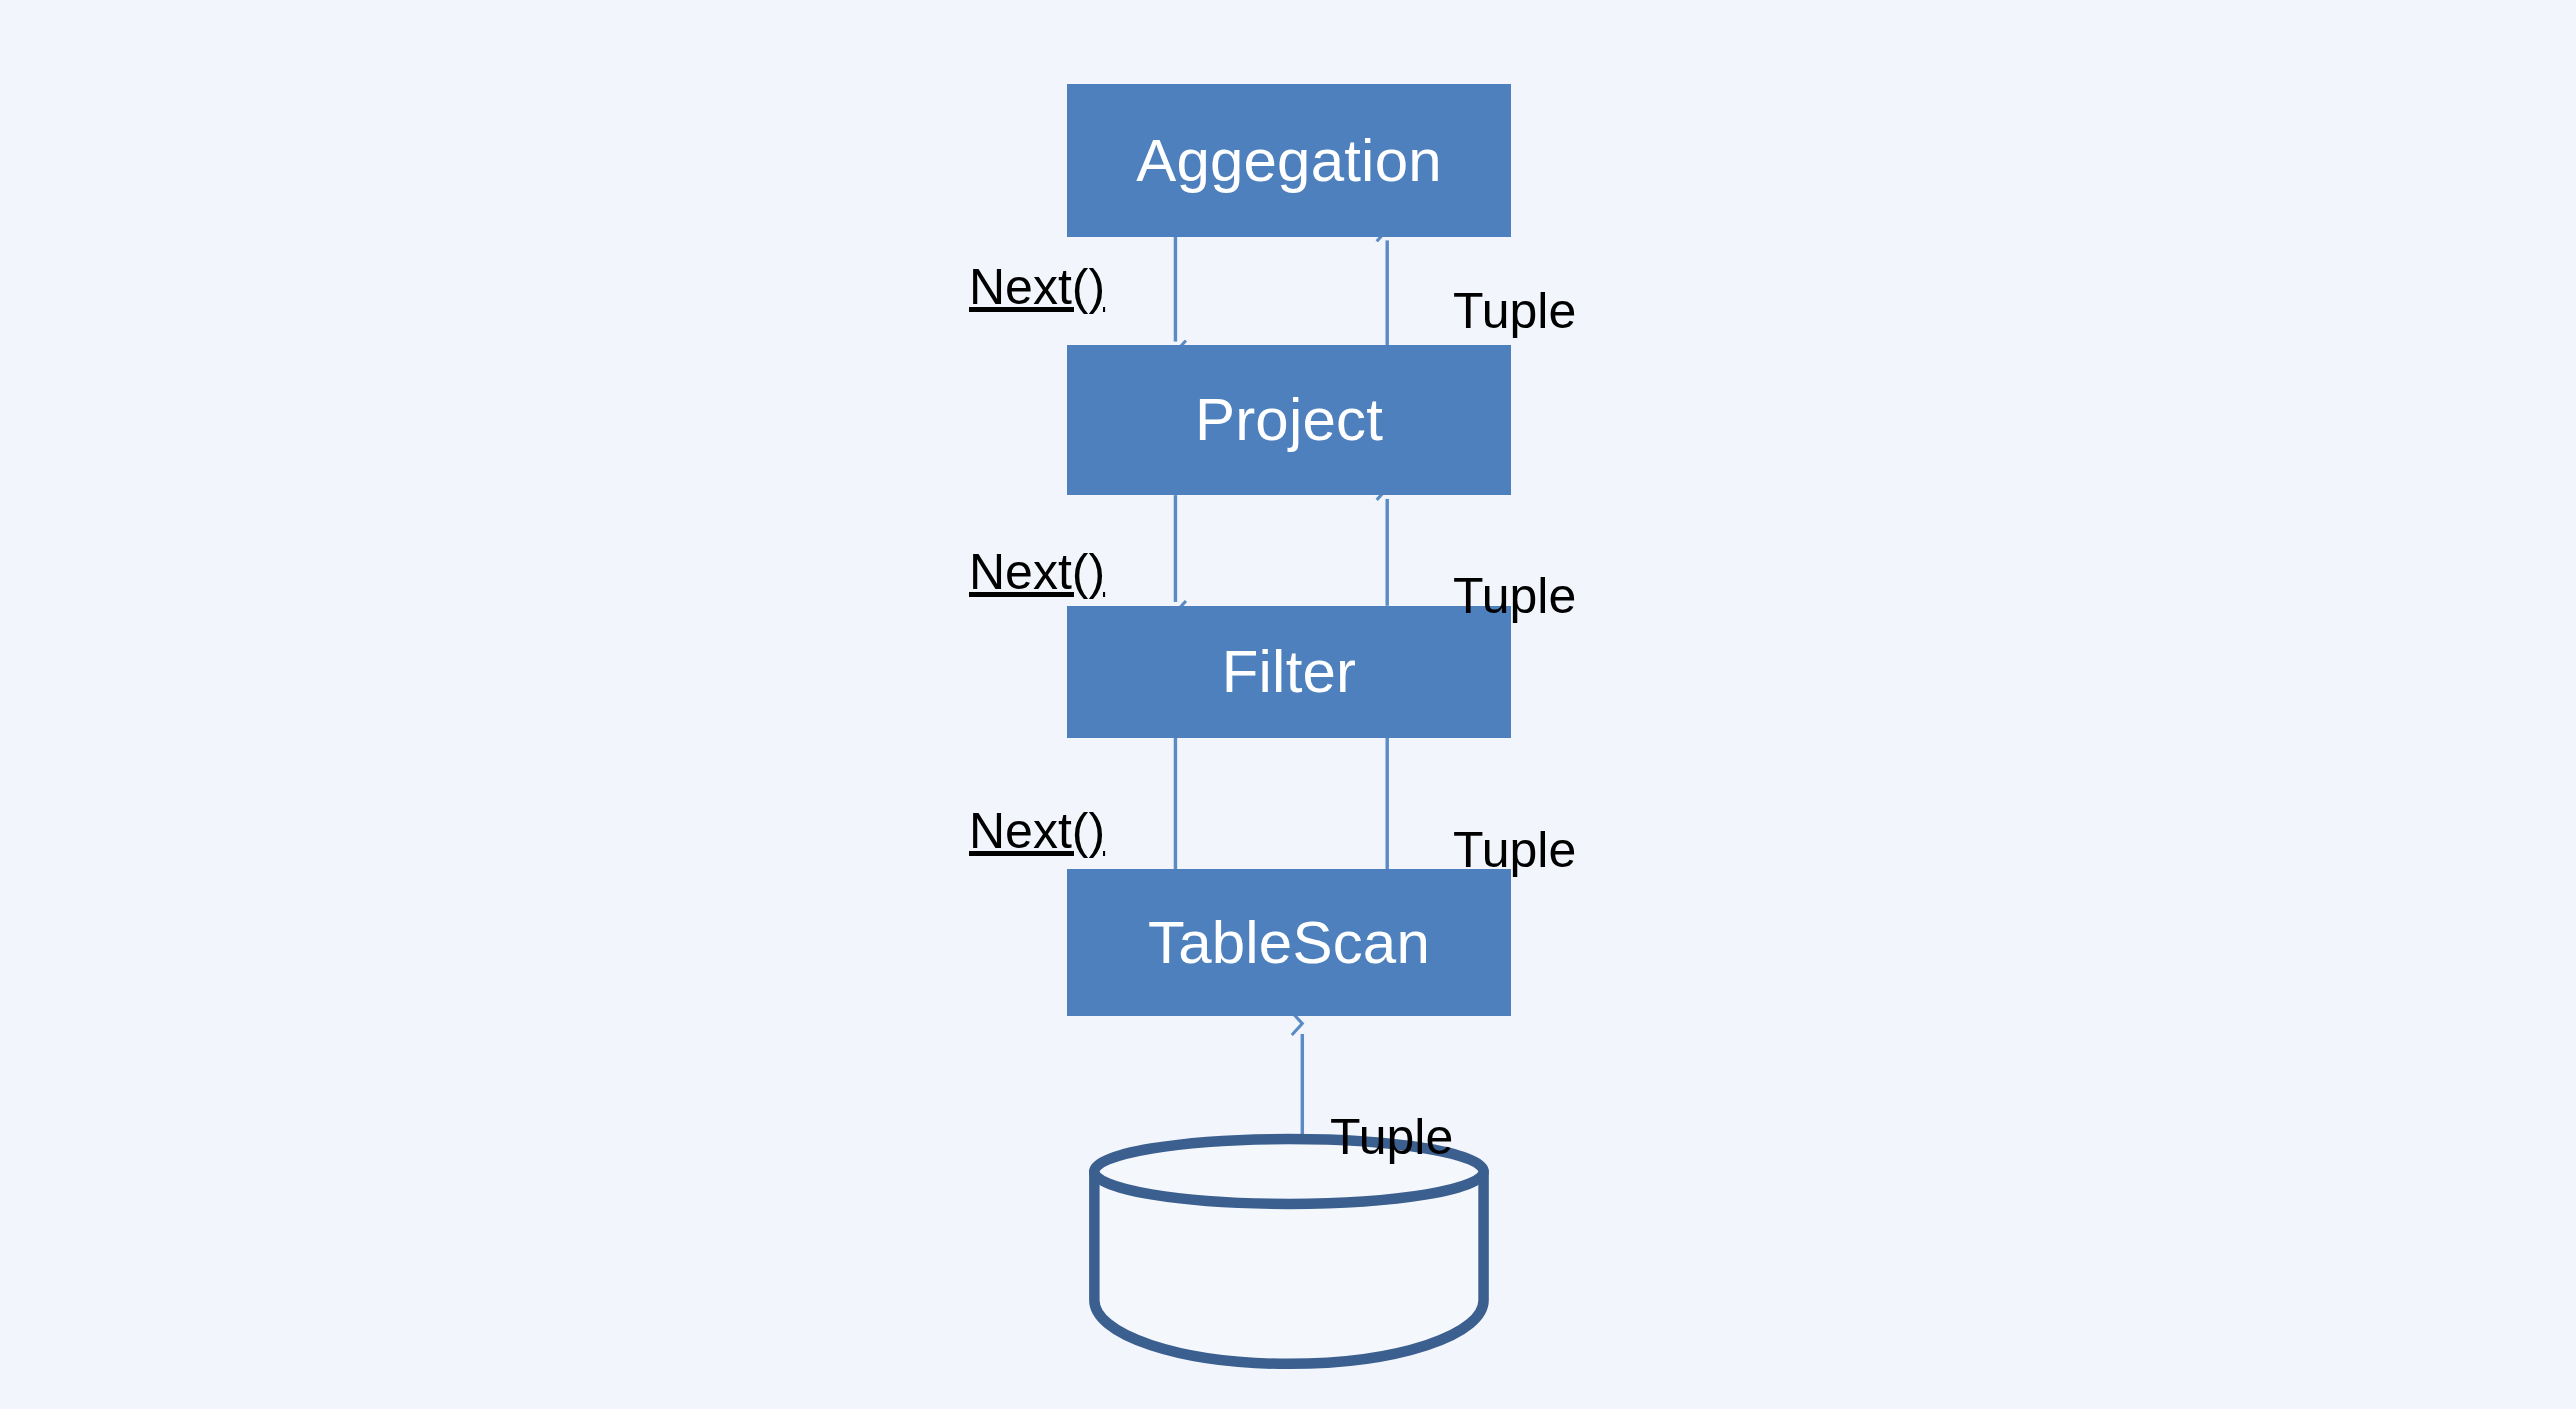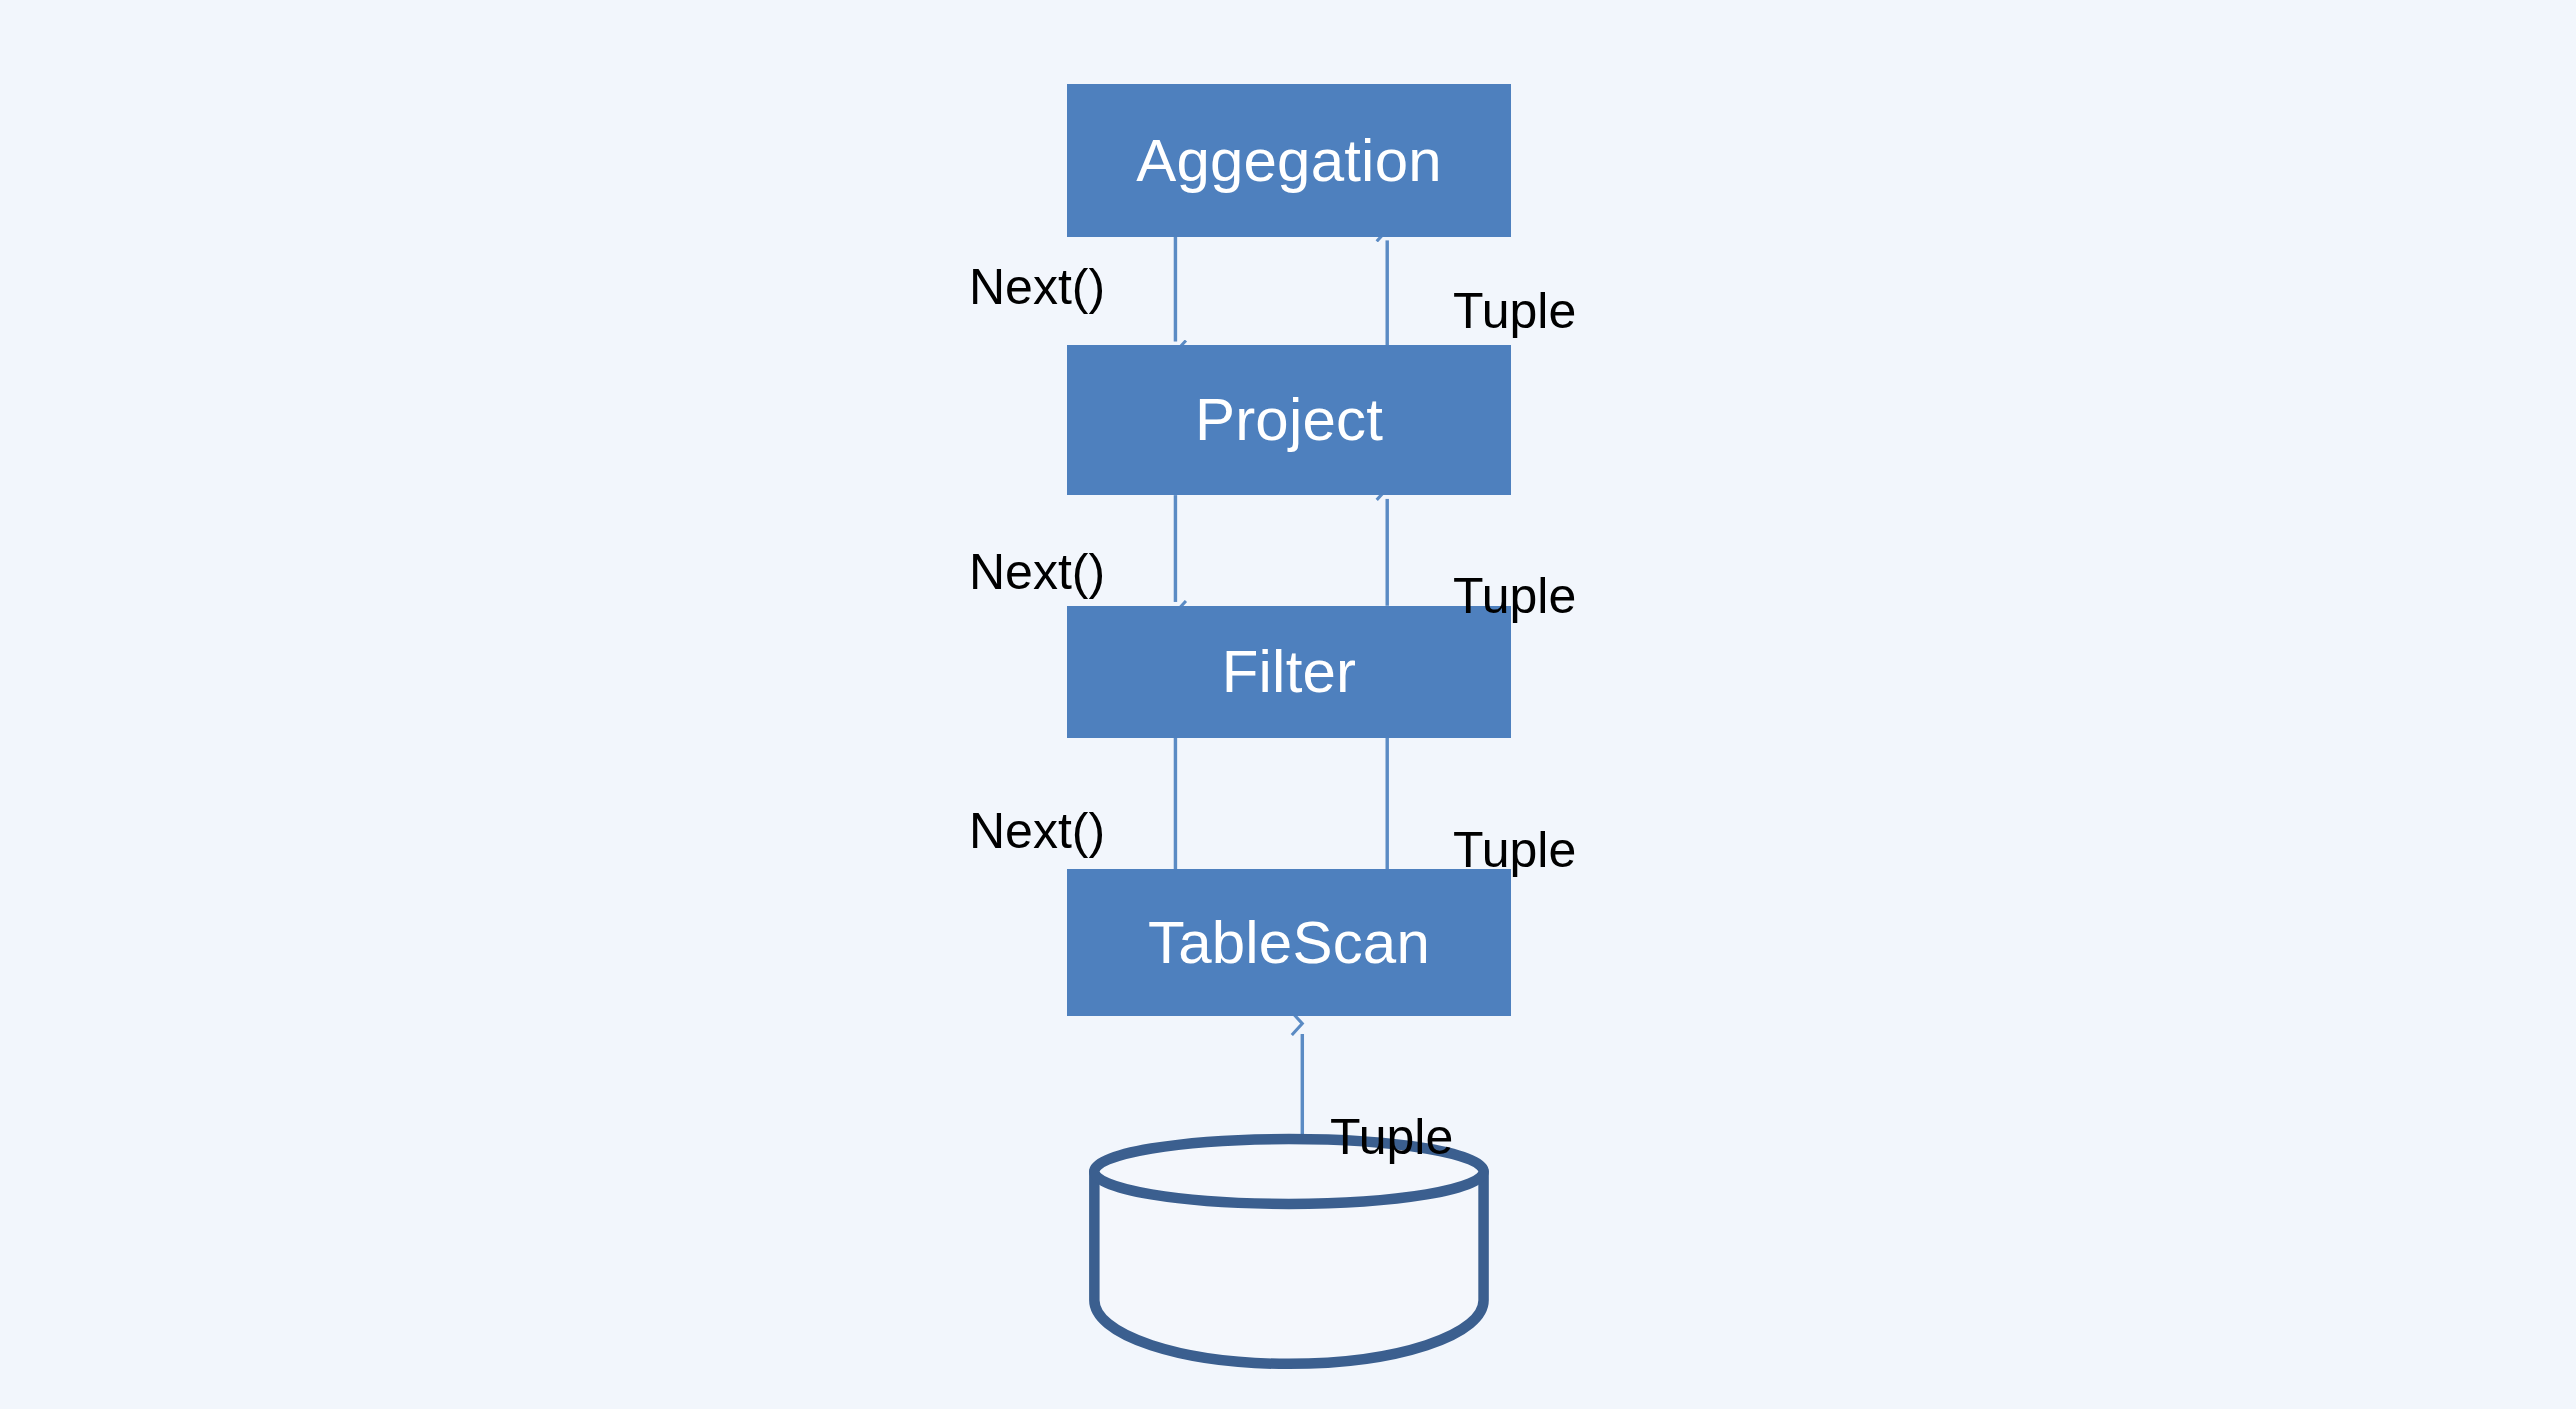--- a/index.html
+++ b/index.html
@@ -46,21 +46,21 @@
   .edge-label {
     position: absolute;
     color: #000000;
     font-family: "Liberation Sans", sans-serif;
     font-size: 50px;
     font-weight: 400;
     line-height: 1;
     white-space: nowrap;
   }
   .edge-label.right-side { text-align: left; margin-top: 24px; }
-  .edge-label.left-side  { text-align: right; }
+  .edge-label.left-side  { text-align: right; text-decoration: underline; }
 </style>
 </head>
 <body>
 
 <div id="canvas">
 
   <svg id="diagram-svg" viewBox="0 0 2700 1477" aria-hidden="true">
     <defs>
       <marker id="arrowDown" markerWidth="26" markerHeight="26" refX="2" refY="13" orient="auto" markerUnits="userSpaceOnUse">
         <path d="M 1 2 L 13 13 L 25 2" fill="none" stroke="#5b8bc4" stroke-width="3.2" stroke-linecap="butt" stroke-linejoin="miter"></path>

